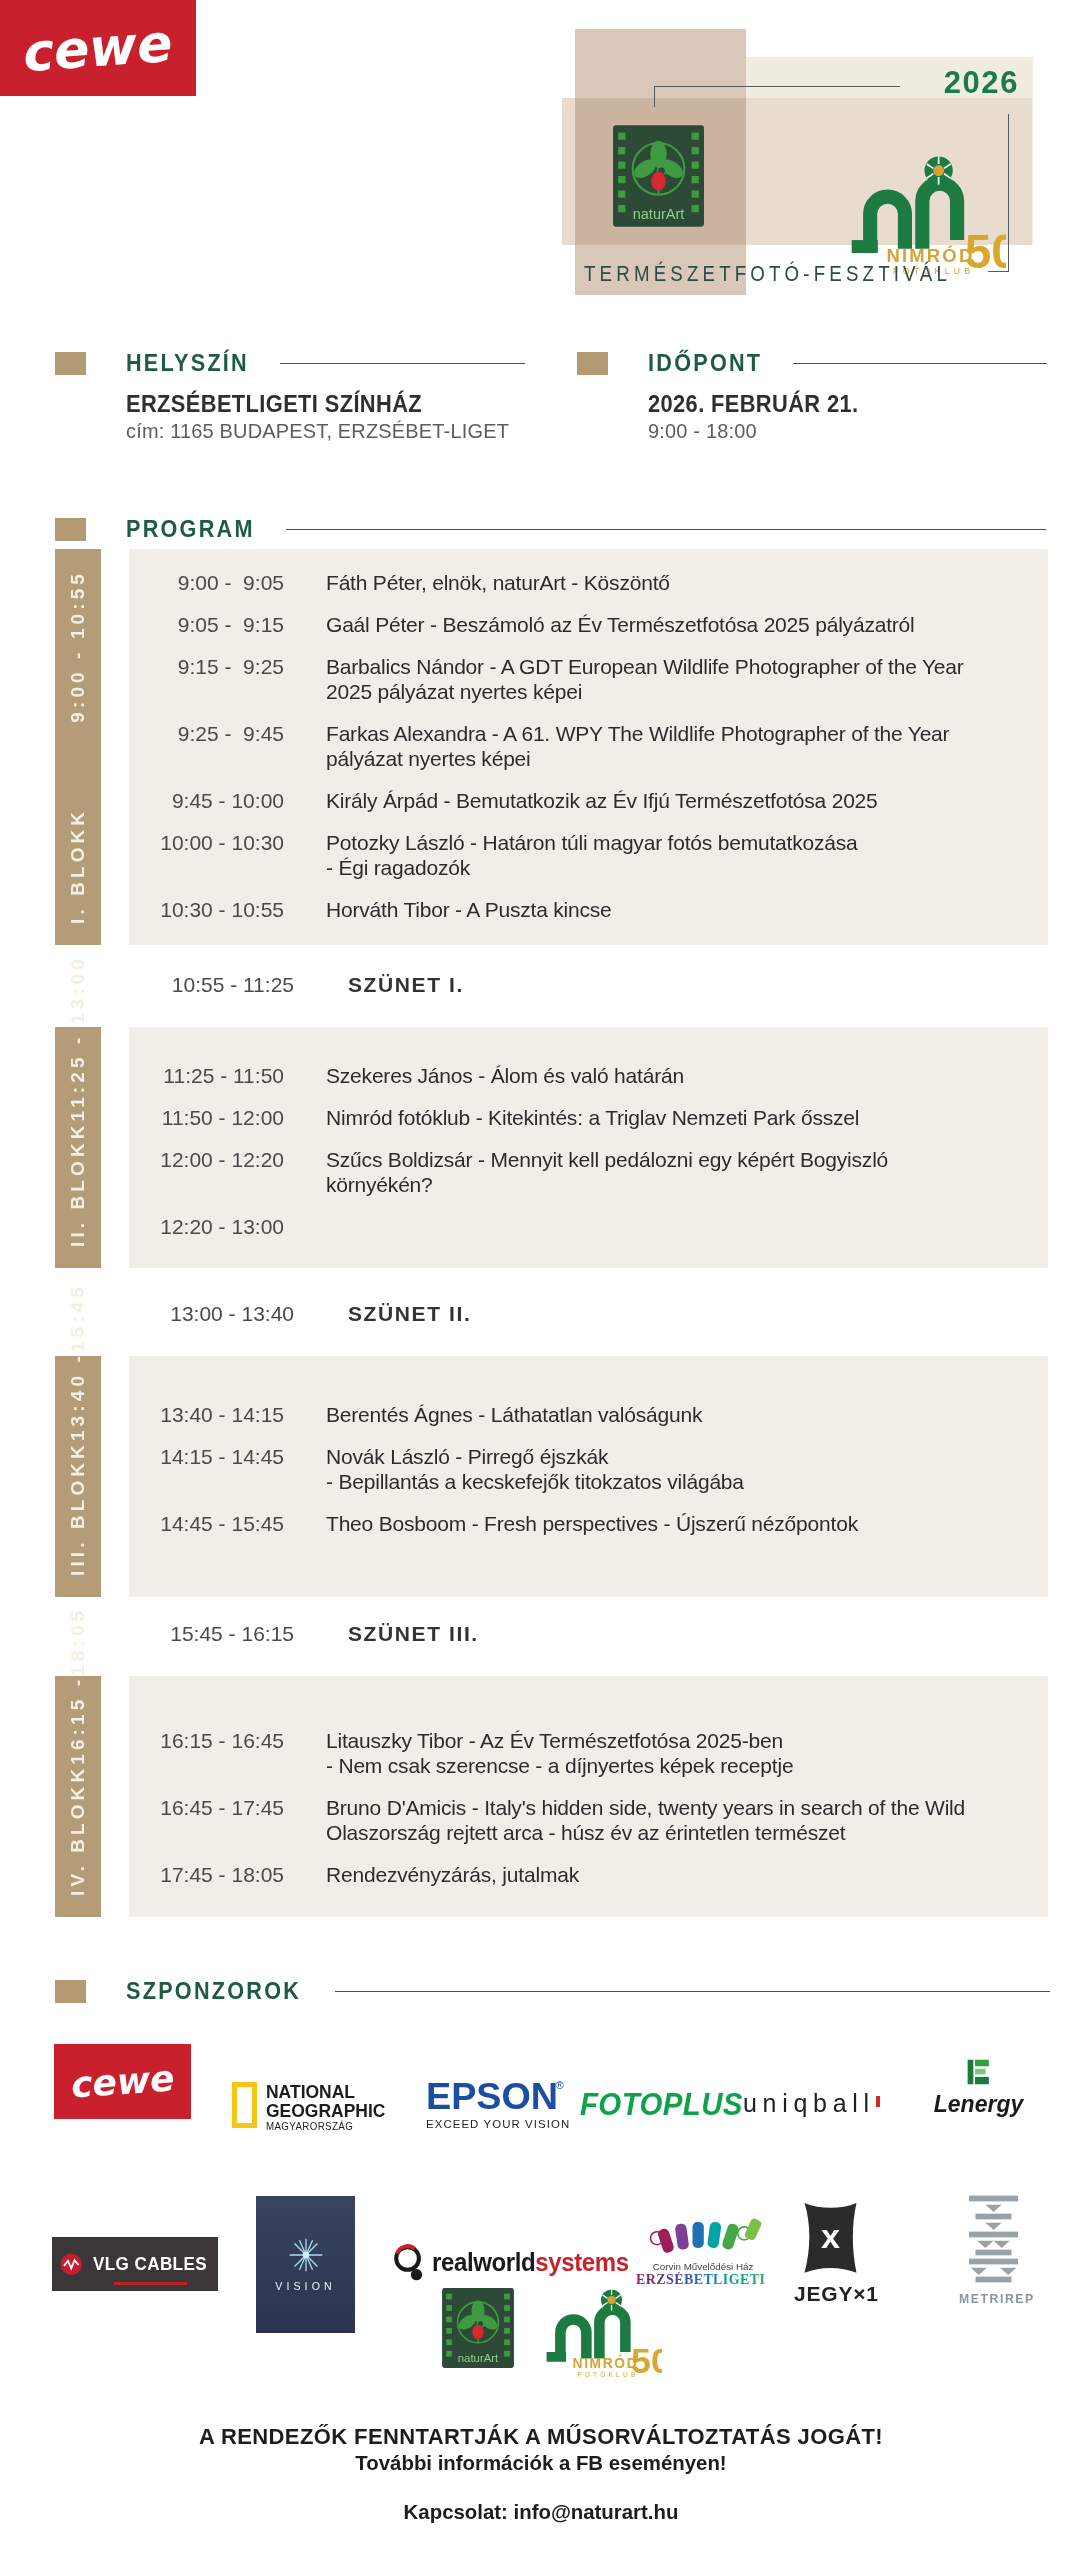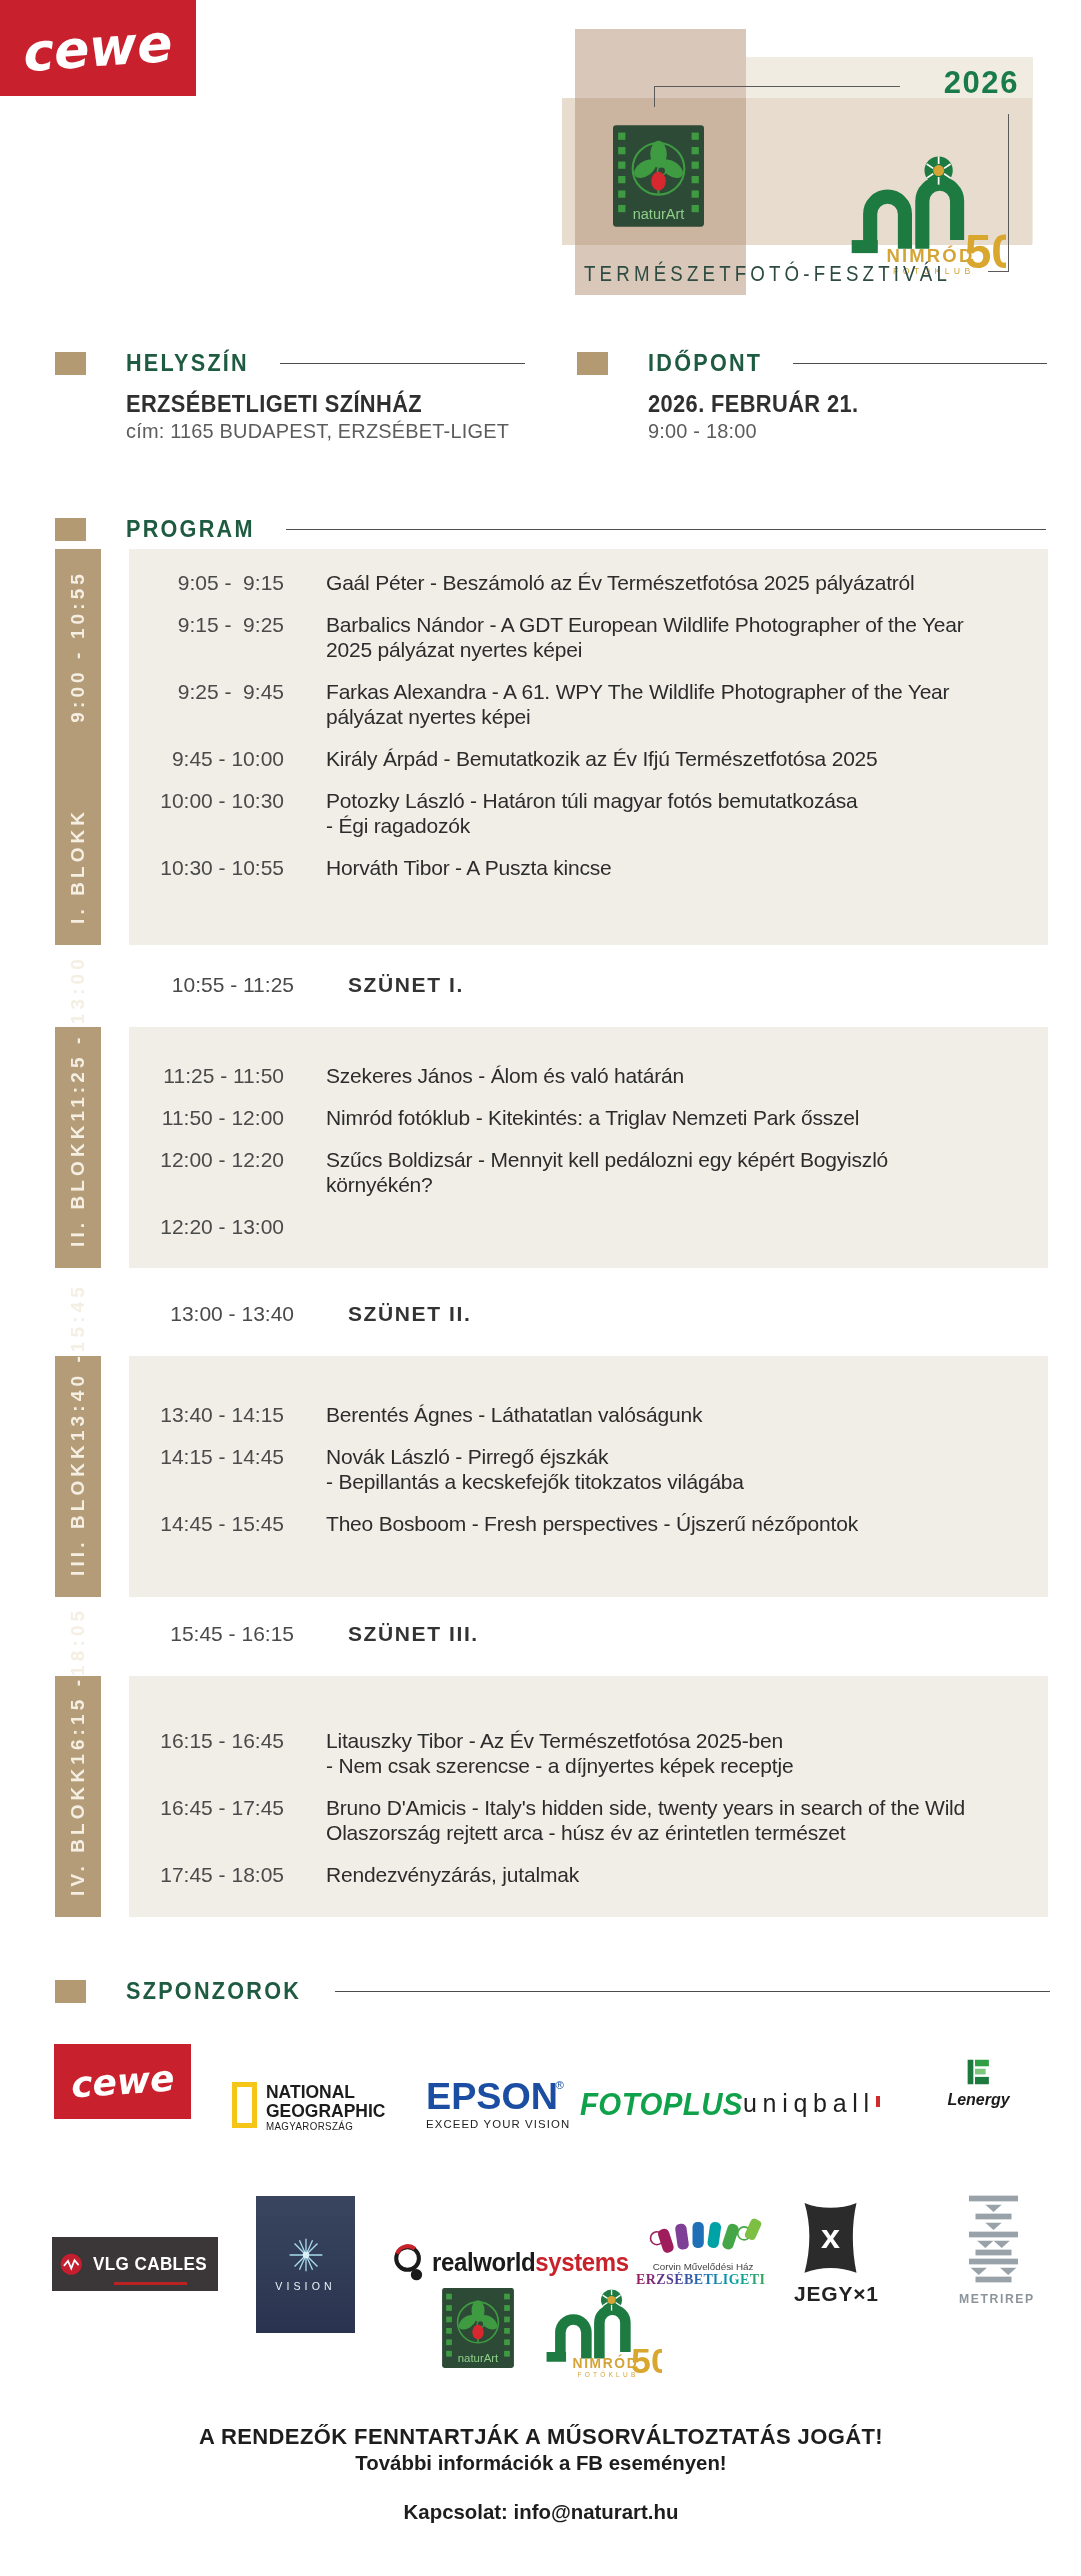--- a/index.html
+++ b/index.html
@@ -81,21 +81,21 @@
   #epson-reg{font-size:11.4px;color:#1b4ea3;vertical-align:top;}
   #epson-tag{font-size:11.4px;color:#222;letter-spacing:1.1px;margin-top:3.3px;white-space:nowrap;}
   #sp-fotoplus{left:580px;top:2087px;font-size:31px;font-weight:bold;font-style:italic;
                color:#10a14b;letter-spacing:0.4px;white-space:nowrap;
                transform:scaleX(0.95);transform-origin:0 0;}
   #sp-uniqball{left:743px;top:2089px;font-size:25px;color:#1f1f1f;letter-spacing:5.7px;
                white-space:nowrap;}
   #sp-uniqball .red-mark{display:inline-block;width:3.3px;height:11.4px;background:#d12a2a;
                margin:0 -3.3px 0 1.6px;vertical-align:4.9px;}
   #sp-lenergy{left:933px;top:2058px;width:91px;text-align:center;}
-  #lenergy-word{font-size:16px;font-weight:bold;font-style:italic;color:#1b1b1b;margin-top:1.6px;}
+  #lenergy-word{font-size:23px;font-weight:bold;font-style:italic;color:#1b1b1b;margin-top:1.6px;}
   #sp-vlg{left:52px;top:2237px;width:166px;height:54px;background:#3b3637;
           display:flex;align-items:center;justify-content:center;gap:6.5px;}
   #vlg-word{color:#fff;font-size:18px;font-weight:bold;letter-spacing:0.4px;
             transform:scaleX(0.95);}
   #vlg-sub{position:absolute;left:62px;bottom:6.5px;width:73px;height:2.4px;background:#b22;}
   #sp-vision{left:256px;top:2196px;width:99px;height:137px;
              background:linear-gradient(180deg,#39455e,#2a3450);
              display:flex;flex-direction:column;align-items:center;justify-content:center;}
   #vision-word{color:#e8f4f8;font-size:10.6px;letter-spacing:4.1px;margin-top:6.5px;}
   #sp-realworld{left:393px;top:2242px;display:flex;align-items:center;}
@@ -218,20 +218,26 @@
   </div>
 
   <div class="bar" style="top:549px;height:396px;">
     <div class="bar-rot" style="width:396px;height:46px;">
       <span>I. BLOKK</span>
       <span>9:00 - 10:55</span>
     </div>
   </div>
   <div class="panel" style="top:549px;height:396px;padding-top:21px;">
     <div class="prow">
+      <div class="ptime">9:00 -  9:05</div>
+      <div class="ptitle">
+        <div>Fáth Péter, elnök, naturArt - Köszöntő</div>
+      </div>
+    </div>
+    <div class="prow">
       <div class="ptime">9:05 -  9:15</div>
       <div class="ptitle">
         <div>Gaál Péter - Beszámoló az Év Természetfotósa 2025 pályázatról</div>
       </div>
     </div>
     <div class="prow">
       <div class="ptime">9:15 -  9:25</div>
       <div class="ptitle">
         <div>Barbalics Nándor - A GDT European Wildlife Photographer of the Year</div>
         <div>2025 pályázat nyertes képei</div>

